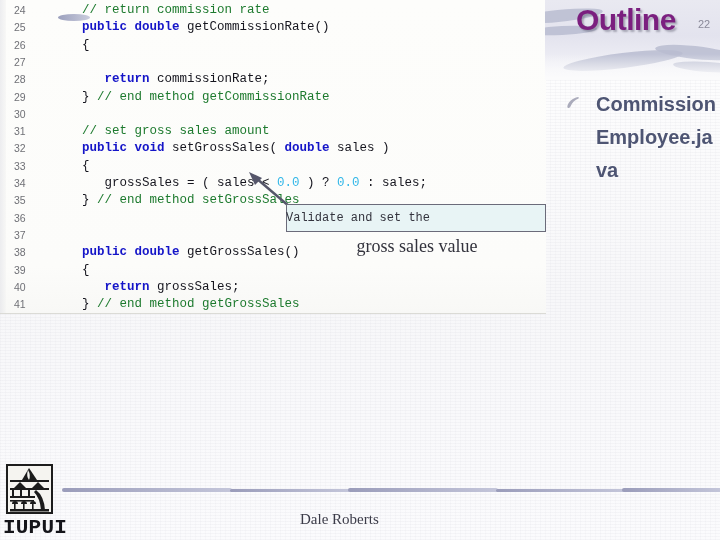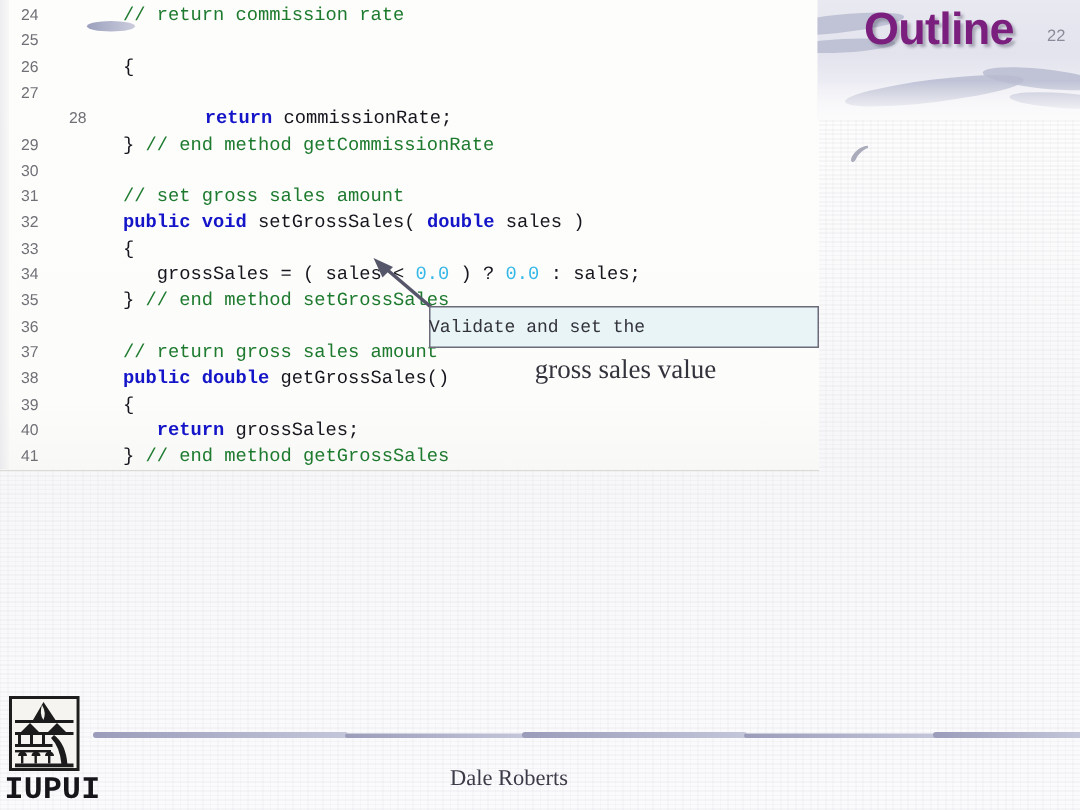--- a/index.html
+++ b/index.html
@@ -155,33 +155,33 @@
 </style>
 </head>
 <body>
 
 <div id="slide">
 
   <div class="code-panel">
     <div class="gutterbg"></div>
     <div id="code-lines">
         <div class="code-line" style="top: 2px;"><span class="ln">24</span><span class="src"><span class="pl">    </span><span class="cm">// return commission rate</span></span></div>
-        <div class="code-line" style="top: 19.3px;"><span class="ln">25</span></div>
+        <div class="code-line" style="top: 19.3px;"><span class="ln">25</span><span class="src"><span class="pl">    </span><span class="kw">public</span><span class="pl"> </span><span class="kw">double</span><span class="id"> getCommissionRate()</span></span></div>
         <div class="code-line" style="top: 36.6px;"><span class="ln">26</span><span class="src"><span class="id">    {</span></span></div>
         <div class="code-line" style="top: 53.9px;"><span class="ln">27</span><span class="src"></span></div>
-        <div class="code-line" style="top: 71.2px; margin-left: 32px;"><span class="ln">28</span><span class="src"><span class="pl">       </span><span class="kw">return</span><span class="id"> commissionRate;</span></span></div>
+        <div class="code-line" style="top: 71.2px;"><span class="ln">28</span><span class="src"><span class="pl">       </span><span class="kw">return</span><span class="id"> commissionRate;</span></span></div>
         <div class="code-line" style="top: 88.5px;"><span class="ln">29</span><span class="src"><span class="id">    }</span><span class="cm"> // end method getCommissionRate</span></span></div>
         <div class="code-line" style="top: 105.8px; padding-left: 16px;"><span class="ln">30</span><span class="src"></span></div>
         <div class="code-line" style="top: 123.1px;"><span class="ln">31</span><span class="src"><span class="pl">    </span><span class="cm">// set gross sales amount</span></span></div>
         <div class="code-line" style="top: 140.4px; padding-left: 13px;"><span class="ln">32</span><span class="src"><span class="pl">    </span><span class="kw">public</span><span class="pl"> </span><span class="kw">void</span><span class="id"> setGrossSales( </span><span class="kw">double</span><span class="id"> sales )</span></span></div>
         <div class="code-line" style="top: 157.7px;"><span class="ln">33</span><span class="src"><span class="id">    {</span></span></div>
         <div class="code-line" style="top: 175px;"><span class="ln">34</span><span class="src"><span class="id">       grossSales = ( sales &lt; </span><span class="num">0.0</span><span class="id"> ) ? </span><span class="num">0.0</span><span class="id"> : sales;</span></span></div>
         <div class="code-line" style="top: 192.3px;"><span class="ln">35</span><span class="src"><span class="id">    }</span><span class="cm"> // end method setGrossSales</span></span></div>
         <div class="code-line" style="top: 209.6px;"><span class="ln">36</span><span class="src"></span></div>
-        <div class="code-line" style="top: 226.9px;"><span class="ln">37</span><span class="src"><span class="pl">    </span><span class="cm">// return gross sales amount</span></span></div>
+        <div class="code-line" style="top: 226.9px;"><span class="ln">37</span></div>
         <div class="code-line" style="top: 244.2px;"><span class="ln">38</span><span class="src"><span class="pl">    </span><span class="kw">public</span><span class="pl"> </span><span class="kw">double</span><span class="id"> getGrossSales()</span></span></div>
         <div class="code-line" style="top: 261.5px;"><span class="ln">39</span><span class="src"><span class="id">    {</span></span></div>
         <div class="code-line" style="top: 278.8px;"><span class="ln">40</span><span class="src"><span class="pl">       </span><span class="kw">return</span><span class="id"> grossSales;</span></span></div>
         <div class="code-line" style="top: 296.1px;"><span class="ln">41</span><span class="src"><span class="id">    }</span><span class="cm"> // end method getGrossSales</span></span></div>
       </div>
   </div>
 
   <svg class="arrow-svg" width="60" height="48" viewBox="0 0 60 48">
     <line x1="50" y1="42" x2="16" y2="13" stroke="#55566a" stroke-width="2.4"></line>
     <polygon points="9,7 22,13 15,20" fill="#55566a"></polygon>
@@ -204,20 +204,21 @@
 
   <div class="outline">
 
     <div class="b-row b1">
       <span class="bullet">
         <svg width="14" height="13" viewBox="0 0 14 13">
           <path d="M12.6 1.1 C8.4 1.4 4.0 4.4 2.0 8.3 C1.2 10.0 1.1 11.4 1.9 11.9
                    C2.8 12.4 4.0 11.5 4.6 10.2 C6.0 7.0 8.9 3.9 12.6 2.6 Z" fill="#aaabbb"></path>
         </svg>
       </span>
+      <div class="btext">CommissionEmployee.java</div>
     </div>
 
 
   </div>
 
   <div class="footer-line">
     <div class="seg" style="left:0px;top:1px;width:170px;"></div>
     <div class="seg" style="left:168px;top:2px;width:120px;height:3px;"></div>
     <div class="seg" style="left:286px;top:1px;width:150px;"></div>
     <div class="seg" style="left:434px;top:2px;width:130px;height:3px;"></div>

